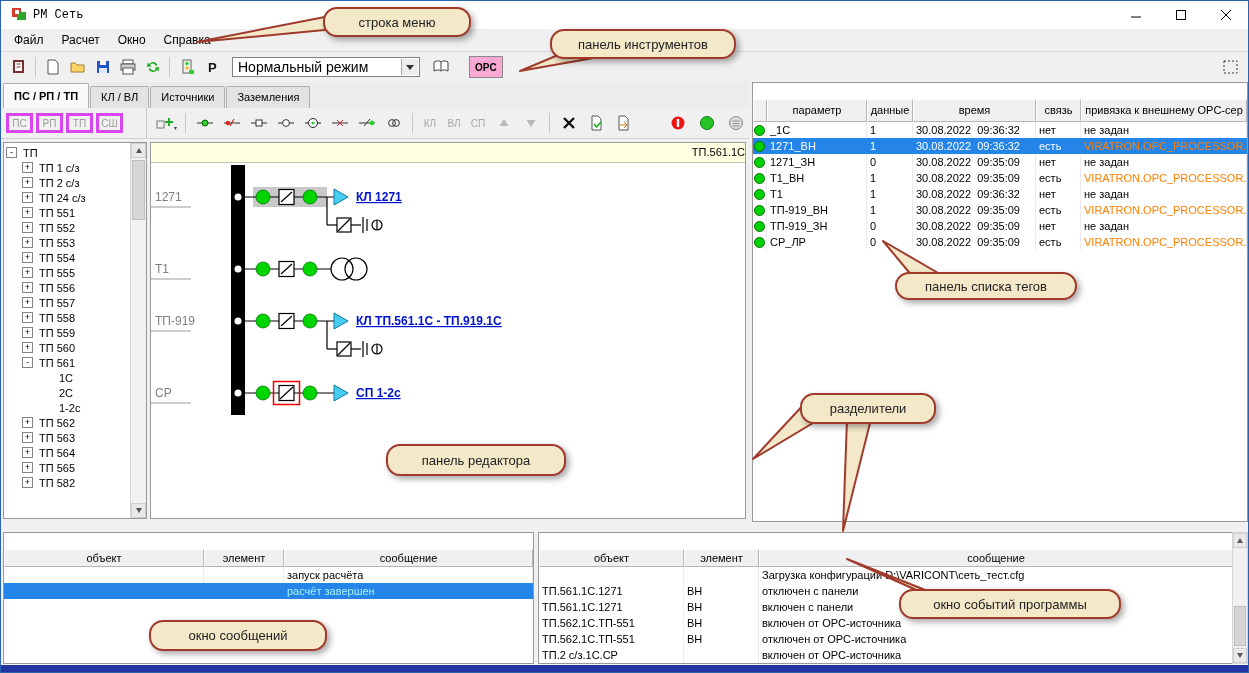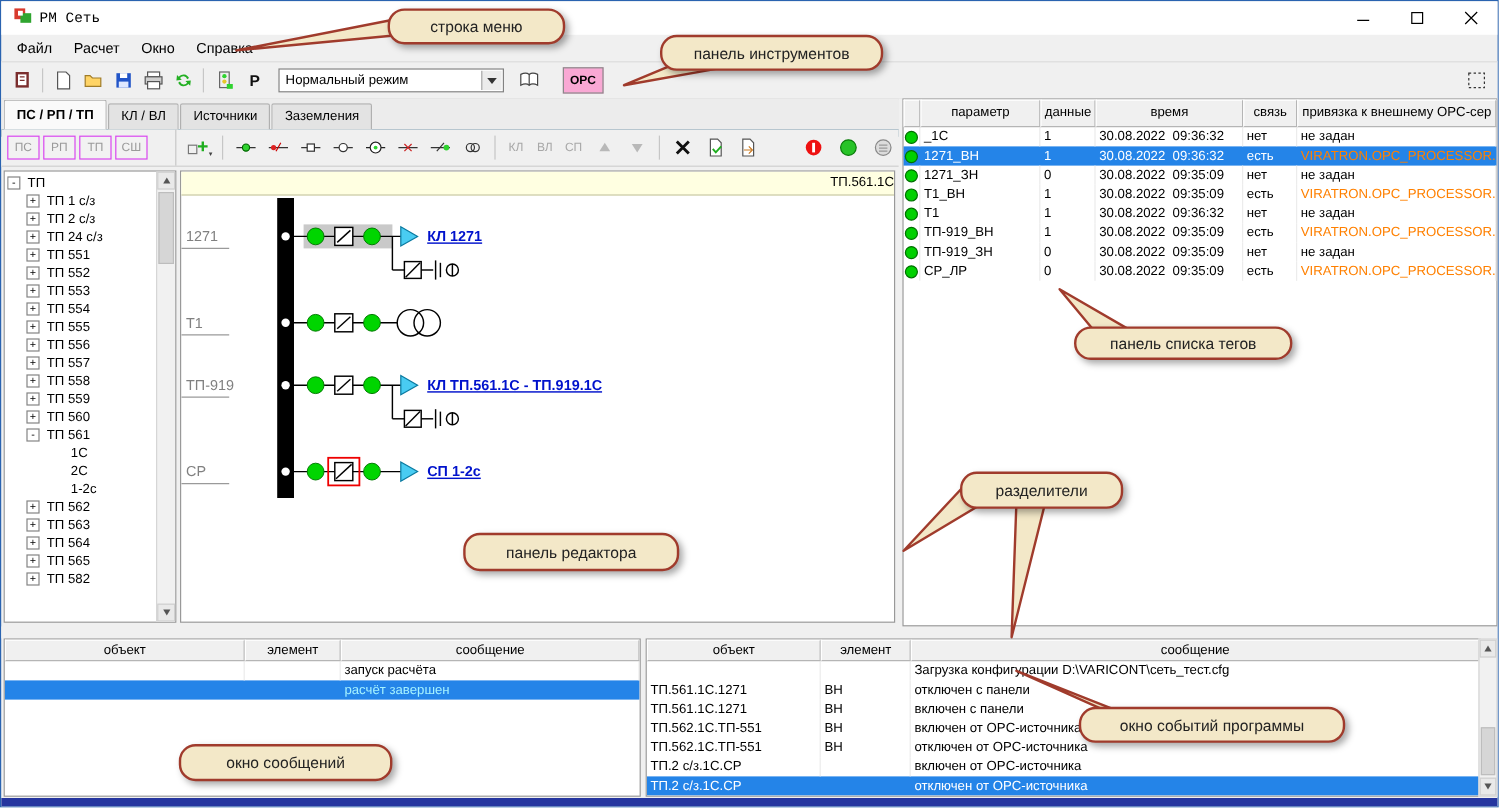--- a/index.html
+++ b/index.html
@@ -14,38 +14,38 @@
 
   
   .menubar{position:absolute;top:28px;left:0;right:0;height:22px;display:flex;align-items:center;padding-left:4px;}
   .menu-item{padding:15px 9px;font-size:12px;}
 
   
   .toolbar{position:absolute;top:50px;left:0;right:0;height:30px;border-top:1px solid #dcdcdc;border-bottom:1px solid #cfcfcf;
            display:flex;align-items:center;padding:0 5px;background:#f0f0f0;}
   .tbtn{width:25px;height:24px;border:1px solid transparent;background:transparent;display:flex;align-items:center;justify-content:center;padding:0;}
   .sep{width:1px;height:20px;background:#c6c6c6;margin:0 4px;}
-  .combo{width:188px;height:20px;background:#fff;border:1px solid #828282;display:flex;align-items:center;font-size:11px;
+  .combo{width:188px;height:20px;background:#fff;border:1px solid #828282;display:flex;align-items:center;font-size:14px;
          padding-left:5px;margin:0 8px;position:relative;box-sizing:border-box;}
   .combo-arrow{position:absolute;right:1px;top:1px;bottom:1px;width:16px;background:#ececec;border-left:1px solid #aaa;
                display:flex;align-items:center;justify-content:center;}
   .caret{width:0;height:0;border-left:4px solid transparent;border-right:4px solid transparent;border-top:5px solid #333;}
   .opc-btn{height:22px;border:1px solid #8a8a8a;background:#f9a8d4;font-size:10px;font-weight:bold;padding:0 5px;margin-left:16px;}
   .push-right{margin-left:auto;}
 
   
   .left-pane{position:absolute;top:81px;left:0;width:748px;height:440px;}
   .tabs{height:26px;display:flex;align-items:flex-end;padding-left:2px;background:#ececec;border-bottom:6px solid #0c4a6e;}
   .tab{height:21px;line-height:21px;padding:0 10px;border:1px solid #b0b0b0;border-bottom:none;background:#e3e3e3;
        font-size:11px;margin-right:1px;border-radius:2px 2px 0 0;}
   .tab.active{background:#fafafa;font-weight:bold;height:24px;line-height:24px;}
   .edit-toolbar{position:absolute;top:26px;left:0;right:0;height:31px;display:flex;align-items:center;
                 border-bottom:1px solid #d0d0d0;background:#f0f0f0;padding-left:5px;box-sizing:border-box;}
   .tree-btns{width:140px;display:flex;gap:3px;}
-  .mini-btn{width:27px;height:20px;border:1px solid #d946ef;background:#f2f2f2;color:#9a9a9a;font-size:10px;
+  .mini-btn{width:27px;height:20px;border:3px solid #d946ef;background:#f2f2f2;color:#9a9a9a;font-size:10px;
             display:flex;align-items:center;justify-content:center;padding:0;}
   .etools{display:flex;align-items:center;gap:2px;padding-left:7px;border-left:1px solid #c8c8c8;height:100%;flex:1;}
   .etxt{color:#a8a8a8;font-size:10px;width:22px;text-align:center;background:none;border:none;}
   .circles{margin-left:28px;display:flex;gap:4px;}
 
   
   .tree-panel{position:absolute;top:60px;left:2px;width:144px;bottom:3px;background:#fff;border:1px solid #999;box-sizing:border-box;overflow:hidden;}
   .tree-list{position:absolute;top:2px;left:2px;right:16px;bottom:0;overflow:hidden;}
   .tree-item{height:15px;display:flex;align-items:center;font-size:11px;white-space:nowrap;}
   .tree-item.d1{padding-left:16px;}
@@ -75,21 +75,21 @@
   .tri{fill:#49ccf2;stroke:#0a7aa0;stroke-width:1;}
   .ring{fill:none;stroke:#000;stroke-width:1.2;}
   .slink{fill:#0012cc;font-weight:bold;font-size:12px;text-decoration:underline;}
 
   
   .vsplit{position:absolute;top:81px;left:748px;width:3px;height:440px;background:#f0f0f0;}
   .hsplit{position:absolute;top:521px;left:0;right:0;height:10px;background:#f0f0f0;}
   .vsplit2{position:absolute;top:531px;left:533px;width:4px;height:132px;background:#f0f0f0;}
 
   
-  .gh{display:flex;background:#f0f0f0;}
+  .gh{display:flex;background:#f0f0f0;margin-top:16px;}
   .gh>div{border-top:1px solid #fff;border-left:1px solid #fff;border-right:1px solid #b5b5b5;border-bottom:1px solid #b5b5b5;
           text-align:center;font-size:11px;box-sizing:border-box;overflow:hidden;white-space:nowrap;}
   .grow{display:flex;height:16px;line-height:16px;}
   .gc{box-sizing:border-box;padding:0 3px;border-right:1px solid #ececec;overflow:hidden;white-space:pre;flex:none;}
   .grow.sel{background:#2484e8;color:#fff;}
   .grow.sel .gc{border-right-color:transparent;}
   .grow.cyan .gc{color:#a5f2ff;}
   .gc.orange{color:#ff8000;}
 
   

